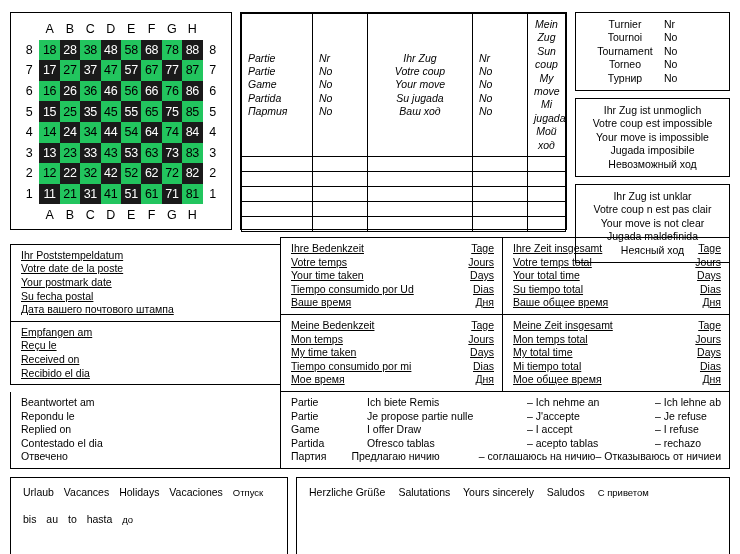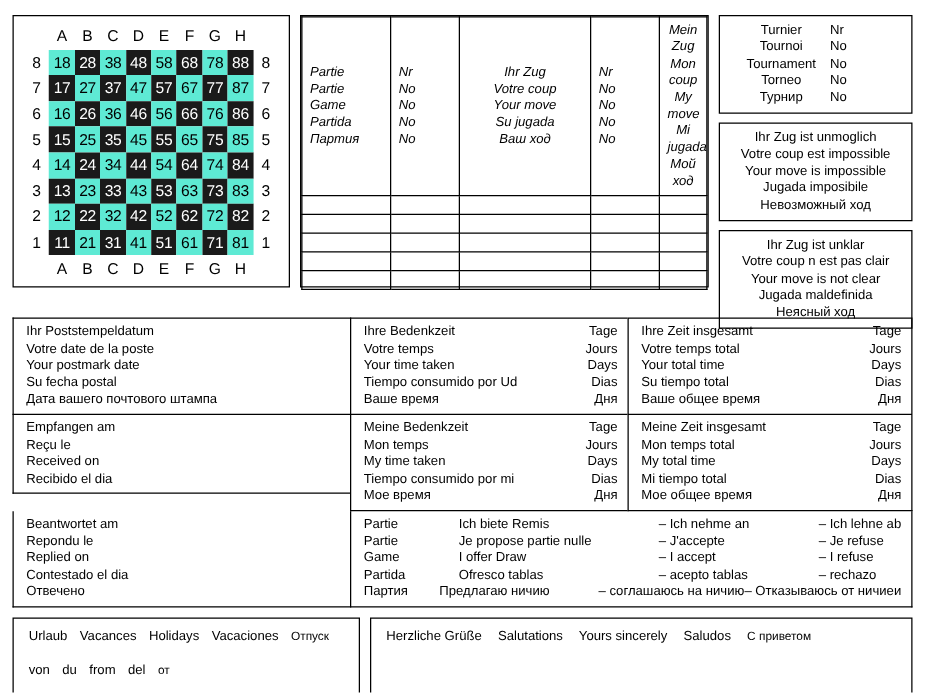--- a/index.html
+++ b/index.html
@@ -60,21 +60,21 @@
     width: 15px;
     font-size: 11.5px;
     color: #000;
     background: #fff;
     font-weight: 400;
   }
   td.sq {
     width: 23px;
     letter-spacing: -0.3px;
   }
-  td.light { background: #5eead4; color: #000000; }
+  td.light { background: #22c55e; color: #000000; }
   td.dark  { background: #1a1a1a; color: #ffffff; }
 
   
   .move-box {
     width: 327px;
     margin-right: 8px;
   }
   table.moves {
     border-collapse: collapse;
     width: 100%;
@@ -120,23 +120,24 @@
   }
   .note-box:last-child { margin-bottom: 0; }
   .note-line {
     font-size: 10.5px;
     line-height: 13.4px;
     white-space: nowrap;
   }
 
   
   .mid-area {
-    margin-top: 24px;
+    margin-top: 7px;
     display: flex;
-    align-items: flex-start;
+    align-items: center;
+    text-decoration: underline;
   }
   .mid-col { display: flex; flex-direction: column; }
   .mid-col.c1 { width: 270px; }
   .mid-col.c2 { width: 222px; }
   .mid-col.c3 { width: 228px; }
 
   .seg {
     border: 1.6px solid #000;
     box-sizing: border-box;
     padding: 4px 8px 4px 10px;
@@ -383,21 +384,21 @@
               </td>
               <td class="hdr-nr2" style="padding: 4px 6px;">
                 <div class="mv-head-cell">Nr</div>
                 <div class="mv-head-cell">No</div>
                 <div class="mv-head-cell">No</div>
                 <div class="mv-head-cell">No</div>
                 <div class="mv-head-cell">No</div>
               </td>
               <td class="hdr-mine" style="padding: 4px 6px;">
                 <div class="mv-head-cell">Mein Zug</div>
-                <div class="mv-head-cell">Mon coup</div>
+                <div class="mv-head-cell">Sun coup</div>
                 <div class="mv-head-cell">My move</div>
                 <div class="mv-head-cell">Mi jugada</div>
                 <div class="mv-head-cell">Мой ход</div>
               </td>
             </tr>
             <tr>
               <td class="hdr-partie mv-blank">&nbsp;</td>
               <td class="hdr-nr mv-blank">&nbsp;</td>
               <td class="hdr-yours mv-blank">&nbsp;</td>
               <td class="hdr-nr2 mv-blank">&nbsp;</td>
@@ -689,27 +690,20 @@
 
     <div class="urlaub-box">
       <div class="urlaub-line">
         <span class="w">Urlaub</span>
         <span class="w">Vacances</span>
         <span class="w">Holidays</span>
         <span class="w">Vacaciones</span>
         <span class="w ru">Отпуск</span>
       </div>
       <div class="urlaub-line">
-        <span class="w">von</span>
-        <span class="w">du</span>
-        <span class="w">from</span>
-        <span class="w">del</span>
-        <span class="w ru">от</span>
-      </div>
-      <div class="urlaub-line">
         <span class="w">bis</span>
         <span class="w">au</span>
         <span class="w">to</span>
         <span class="w">hasta</span>
         <span class="w ru">до</span>
       </div>
     </div>
 
     <div class="greet-box">
       <div class="greet-line">

